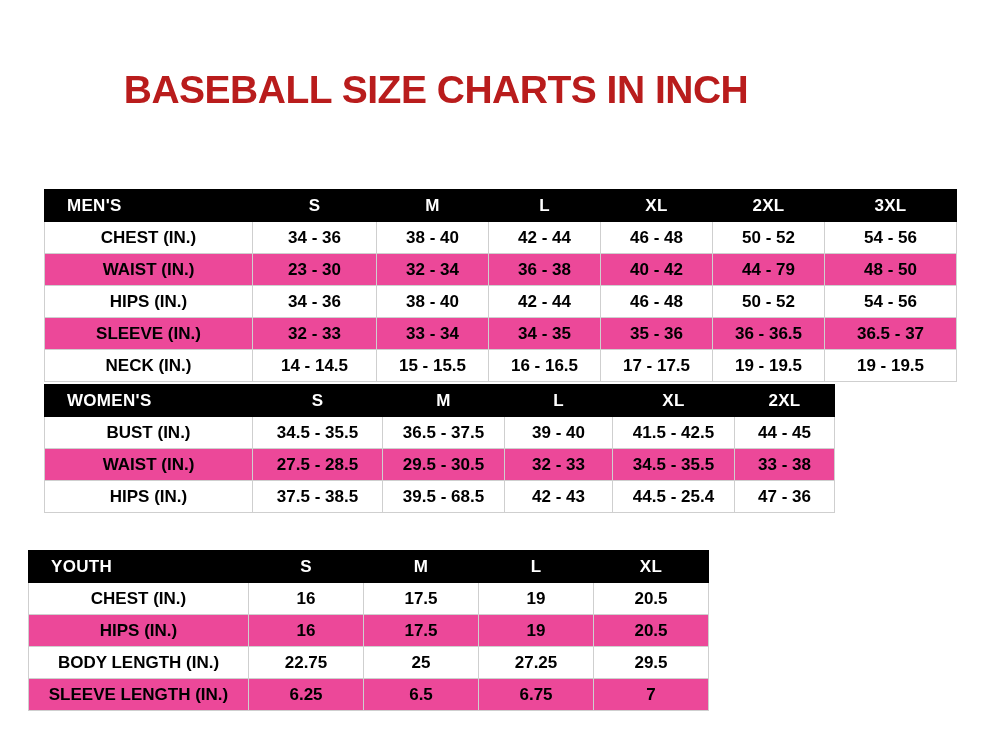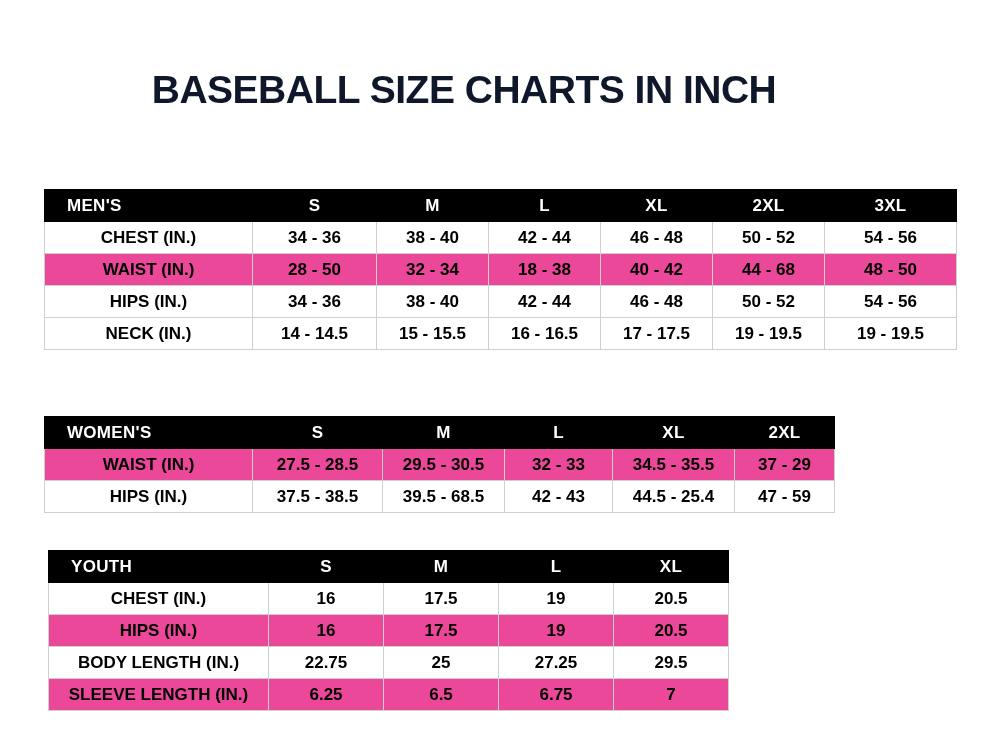--- a/index.html
+++ b/index.html
@@ -22,23 +22,22 @@
   }
   .title {
     position: absolute;
     top: 68px;
     left: 0;
     width: 872px;
     text-align: center;
     font-size: 39px;
     font-weight: bold;
     letter-spacing: -0.5px;
-    color: #0f172a;
+    color: #b91c1c;
     font-family: "Liberation Sans", sans-serif;
-    margin-left: 28px;
   }
 
   table.size-table {
     position: absolute;
     border-collapse: collapse;
     table-layout: fixed;
     font-family: "Liberation Sans", sans-serif;
   }
   table.size-table td, table.size-table th {
     border: 1px solid #cfcfcf;
@@ -75,30 +74,30 @@
   #mens-table { top: 189px; left: 44px; width: 912px; }
   #mens-table col.c0 { width: 208px; }
   #mens-table col.c1 { width: 124px; }
   #mens-table col.c2 { width: 112px; }
   #mens-table col.c3 { width: 112px; }
   #mens-table col.c4 { width: 112px; }
   #mens-table col.c5 { width: 112px; }
   #mens-table col.c6 { width: 132px; }
 
   
-  #womens-table { top: 416px; left: 44px; width: 790px; }
+  #womens-table { top: 384px; left: 44px; width: 790px; }
   #womens-table col.c0 { width: 208px; }
   #womens-table col.c1 { width: 130px; }
   #womens-table col.c2 { width: 122px; }
   #womens-table col.c3 { width: 108px; }
   #womens-table col.c4 { width: 122px; }
   #womens-table col.c5 { width: 100px; }
 
   
-  #youth-table { top: 550px; left: 48px; width: 680px; }
+  #youth-table { top: 550px; left: 28px; width: 680px; }
   #youth-table col.c0 { width: 220px; }
   #youth-table col.c1 { width: 115px; }
   #youth-table col.c2 { width: 115px; }
   #youth-table col.c3 { width: 115px; }
   #youth-table col.c4 { width: 115px; }
 </style>
 </head>
 <body>
 
 <div class="page">
@@ -131,35 +130,44 @@
         <td class="rowlabel">CHEST (IN.)</td>
         <td>34 - 36</td>
         <td>38 - 40</td>
         <td>42 - 44</td>
         <td>46 - 48</td>
         <td>50 - 52</td>
         <td>54 - 56</td>
       </tr>
       <tr class="alt">
         <td class="rowlabel">WAIST (IN.)</td>
-        <td>28 - 50</td>
+        <td>23 - 30</td>
         <td>32 - 34</td>
-        <td>18 - 38</td>
+        <td>36 - 38</td>
         <td>40 - 42</td>
-        <td>44 - 68</td>
+        <td>44 - 79</td>
         <td>48 - 50</td>
       </tr>
       <tr>
         <td class="rowlabel">HIPS (IN.)</td>
         <td>34 - 36</td>
         <td>38 - 40</td>
         <td>42 - 44</td>
         <td>46 - 48</td>
         <td>50 - 52</td>
         <td>54 - 56</td>
+      </tr>
+      <tr class="alt">
+        <td class="rowlabel">SLEEVE (IN.)</td>
+        <td>32 - 33</td>
+        <td>33 - 34</td>
+        <td>34 - 35</td>
+        <td>35 - 36</td>
+        <td>36 - 36.5</td>
+        <td>36.5 - 37</td>
       </tr>
       <tr>
         <td class="rowlabel">NECK (IN.)</td>
         <td>14 - 14.5</td>
         <td>15 - 15.5</td>
         <td>16 - 16.5</td>
         <td>17 - 17.5</td>
         <td>19 - 19.5</td>
         <td>19 - 19.5</td>
       </tr>
@@ -179,35 +187,43 @@
       <tr>
         <th class="cat">WOMEN'S</th>
         <th>S</th>
         <th>M</th>
         <th>L</th>
         <th>XL</th>
         <th>2XL</th>
       </tr>
     </thead>
     <tbody>
+      <tr>
+        <td class="rowlabel">BUST (IN.)</td>
+        <td>34.5 - 35.5</td>
+        <td>36.5 - 37.5</td>
+        <td>39 - 40</td>
+        <td>41.5 - 42.5</td>
+        <td>44 - 45</td>
+      </tr>
       <tr class="alt">
         <td class="rowlabel">WAIST (IN.)</td>
         <td>27.5 - 28.5</td>
         <td>29.5 - 30.5</td>
         <td>32 - 33</td>
         <td>34.5 - 35.5</td>
-        <td>37 - 29</td>
+        <td>33 - 38</td>
       </tr>
       <tr>
         <td class="rowlabel">HIPS (IN.)</td>
         <td>37.5 - 38.5</td>
         <td>39.5 - 68.5</td>
         <td>42 - 43</td>
         <td>44.5 - 25.4</td>
-        <td>47 - 59</td>
+        <td>47 - 36</td>
       </tr>
     </tbody>
   </table>
 
   <table class="size-table" id="youth-table">
     <colgroup>
       <col class="c0">
         <col class="c1">
         <col class="c2">
         <col class="c3">

